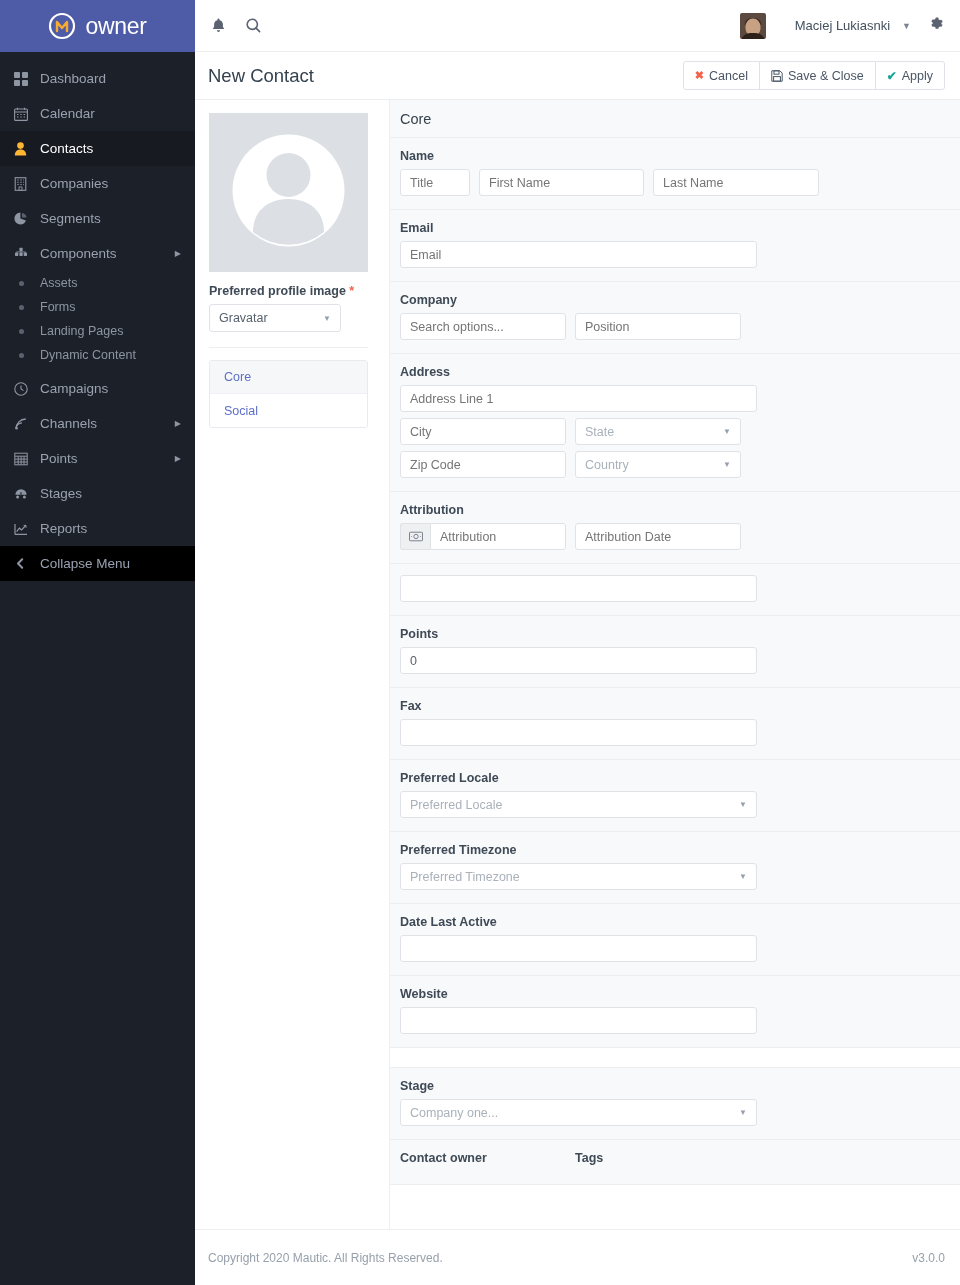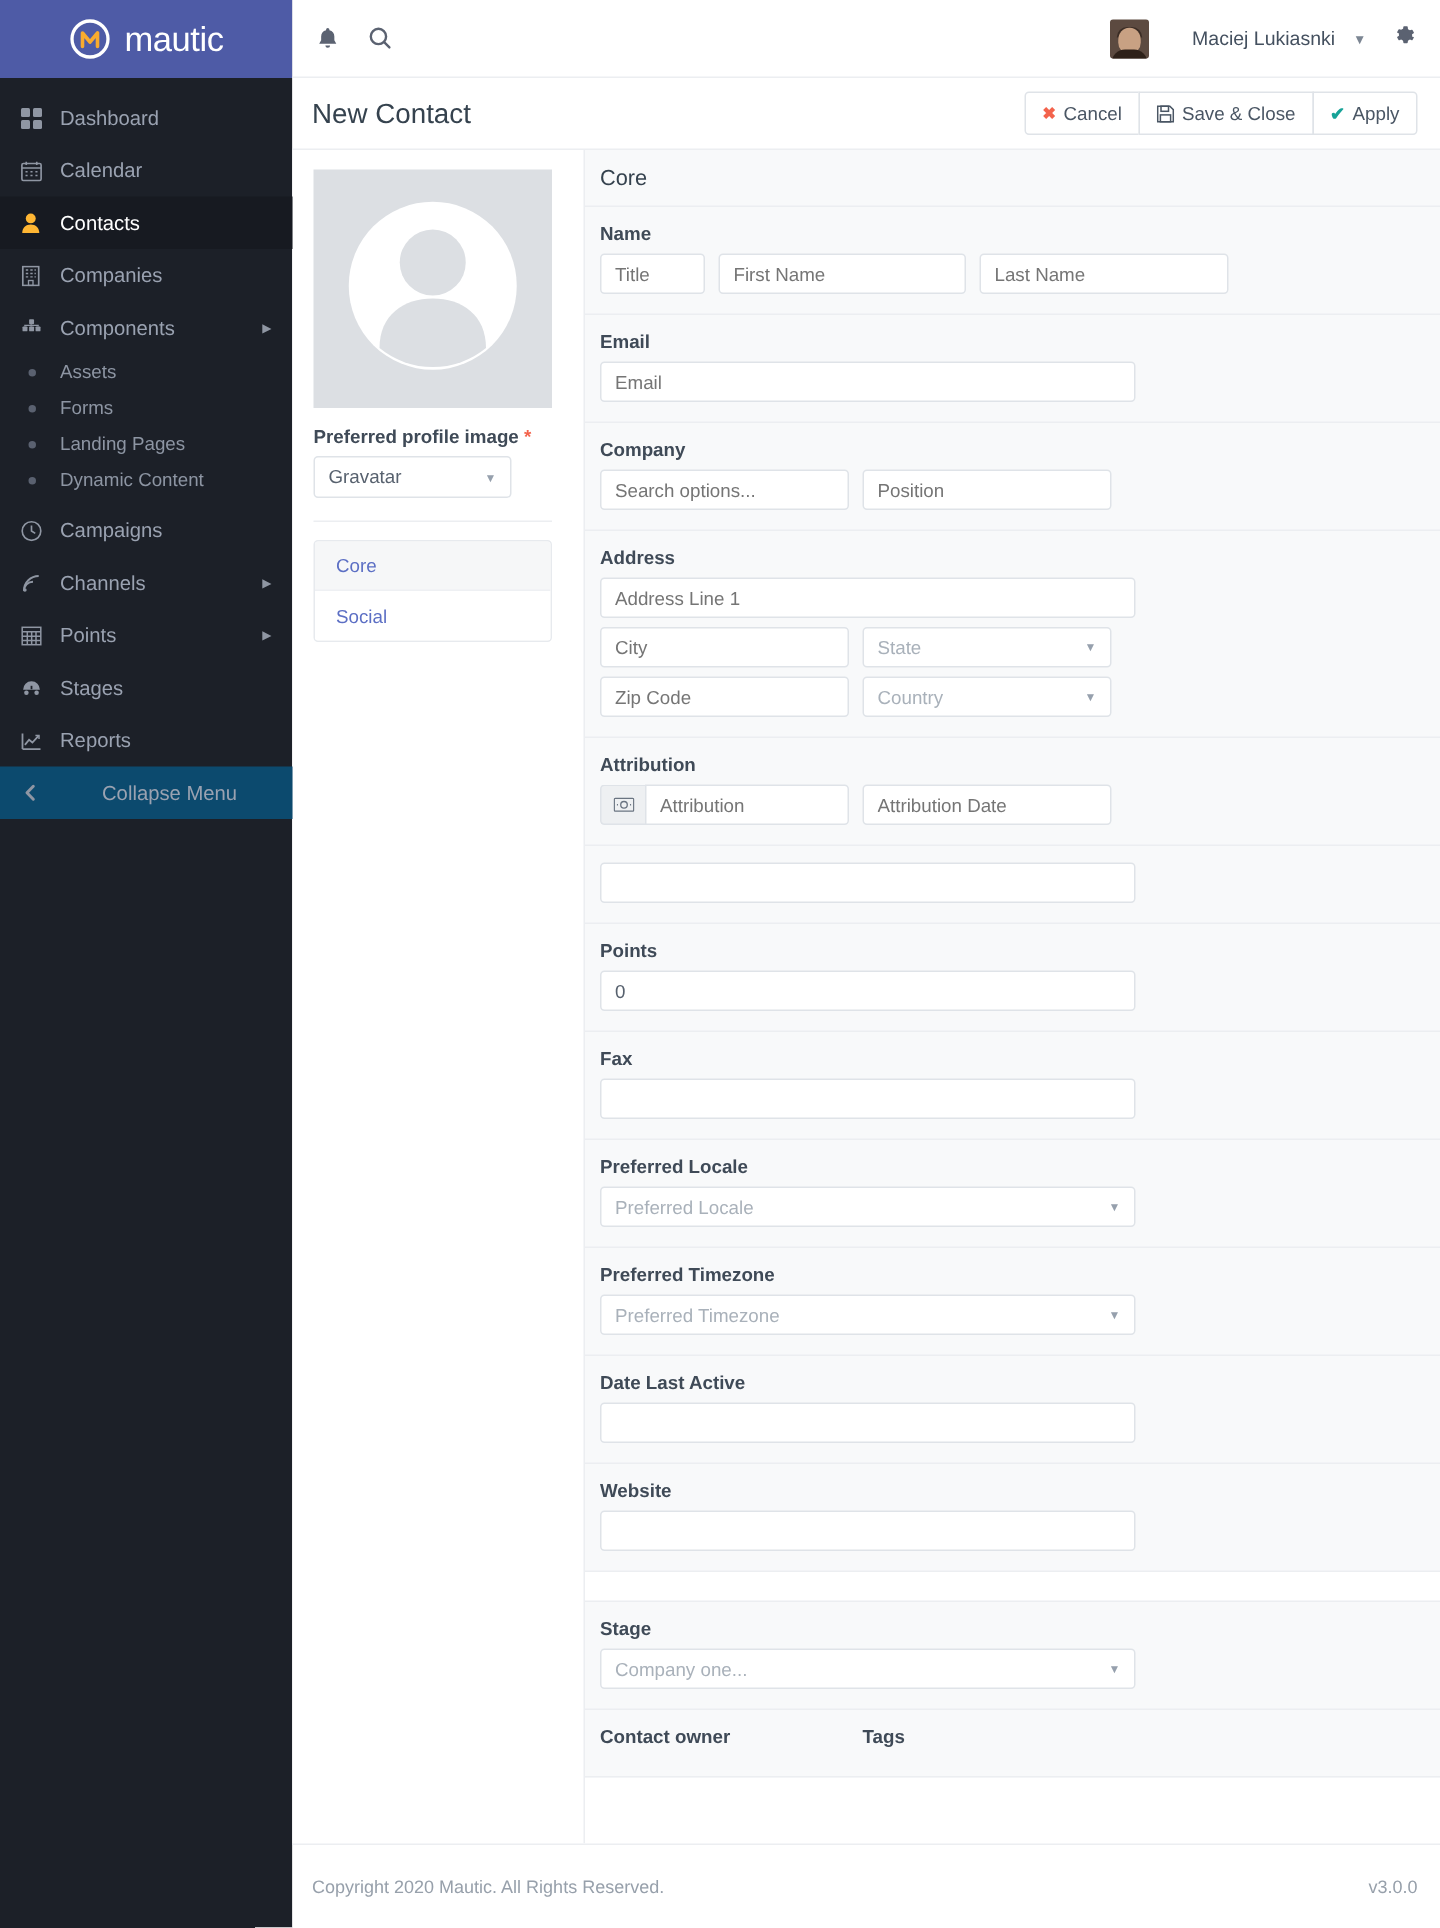--- a/index.html
+++ b/index.html
@@ -32,21 +32,21 @@
   .nav-item.active { background: #171a21; color: #ffffff; }
   .nav-item.active .ni-icon { color: #ffb633; }
   .nav-item .caret { font-size: 8px; color: #8f96a3; }
   .nav-sub {
     display: flex; align-items: center; height: 24px; padding-left: 14px;
     color: #8d95a3; font-size: 12.5px; cursor: pointer;
   }
   .nav-sub .dot-wrap { width: 26px; flex: 0 0 26px; display:flex; align-items:center; }
   .nav-sub .dot { width: 5px; height: 5px; border-radius: 50%; background: #5a6170; margin-left: 5px; }
   .nav-sub-group { border-left: 0; }
-  .collapse-item { background: #0c4a6e; gap: 28px; }
+  .collapse-item { background: #000000; }
 
   
   .main { flex: 1; display: flex; flex-direction: column; background: #ffffff; min-width: 0; }
   .topbar {
     height: 52px; background: #ffffff; border-bottom: 1px solid #eceef1;
     display: flex; align-items: center; padding: 0 16px;
   }
   .topbar-left { display: flex; align-items: center; gap: 20px; }
   .tb-icon { color: #5b6271; cursor: pointer; display: flex; align-items: center; }
   .topbar-spacer { flex: 1; }
@@ -170,21 +170,21 @@
 <div class="app">
 
   <aside class="sidebar">
     <div class="brand">
       <span class="brand-logo">
         <svg width="28" height="28" viewBox="0 0 28 28">
           <circle cx="14" cy="14" r="12" fill="none" stroke="#ffffff" stroke-width="2.2"></circle>
           <path d="M9 19 L9 10 L14 16 L19 10 L19 19" fill="none" stroke="#f8ab2e" stroke-width="2.4" stroke-linejoin="round" stroke-linecap="round"></path>
         </svg>
       </span>
-      <span class="brand-text">mautic</span>
+      <span class="brand-text">owner</span>
     </div>
 
     <nav class="nav">
 
       <div class="nav-item">
         <span class="ni-icon">
           <svg width="14" height="14" viewBox="0 0 14 14" fill="currentColor">
             <rect x="0" y="0" width="6" height="6" rx="1"></rect>
               <rect x="8" y="0" width="6" height="6" rx="1"></rect>
             <rect x="0" y="8" width="6" height="6" rx="1"></rect>
@@ -219,20 +219,29 @@
         <span class="ni-icon">
           <svg width="13" height="14" viewBox="0 0 13 14" fill="none" stroke="currentColor" stroke-width="1.1">
             <rect x="1.2" y="0.7" width="10.6" height="12.6"></rect>
             <path d="M3.2 3h1.6M6.2 3h1.6M9 3h0.9M3.2 5.3h1.6M6.2 5.3h1.6M9 5.3h0.9M3.2 7.6h1.6M6.2 7.6h1.6M9 7.6h0.9" stroke-width="0.9"></path>
             <rect x="5" y="10" width="3" height="3.3" stroke-width="0.9"></rect>
           </svg>
         </span>
         <span class="ni-label">Companies</span>
       </div>
 
+      <div class="nav-item">
+        <span class="ni-icon">
+          <svg width="14" height="14" viewBox="0 0 14 14" fill="currentColor">
+            <path d="M6.4 6.4 V0.6 A6 6 0 0 0 6.4 12.6 A6 6 0 0 0 11.9 8.6 Z"></path>
+            <path d="M8 0.9 A5.5 5.5 0 0 1 12.6 5.4 L8 5.4 Z" opacity="0.55"></path>
+          </svg>
+        </span>
+        <span class="ni-label">Segments</span>
+      </div>
 
       <div class="nav-item">
         <span class="ni-icon">
           <svg width="14" height="14" viewBox="0 0 14 14" fill="currentColor">
             <rect x="5.4" y="0.8" width="3.3" height="3.3" rx="0.6"></rect>
             <rect x="1" y="5.6" width="3.3" height="3.3" rx="0.6"></rect>
             <rect x="9.7" y="5.6" width="3.3" height="3.3" rx="0.6"></rect>
             <rect x="5.4" y="5.6" width="3.3" height="3.3" rx="0.6"></rect>
             <path d="M6.8 4.1v1.6M2.6 5.6V4.9h8.8v0.7" stroke="currentColor" stroke-width="0.9" fill="none"></path>
           </svg>

